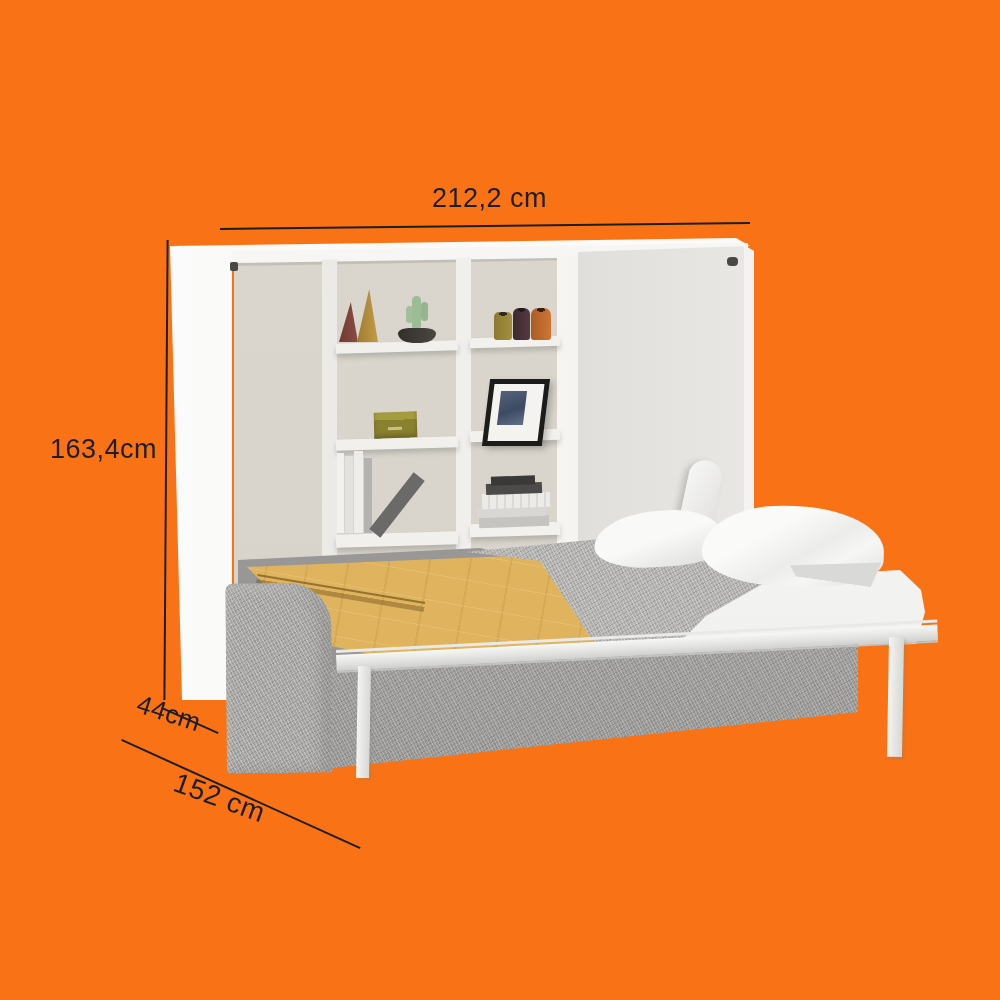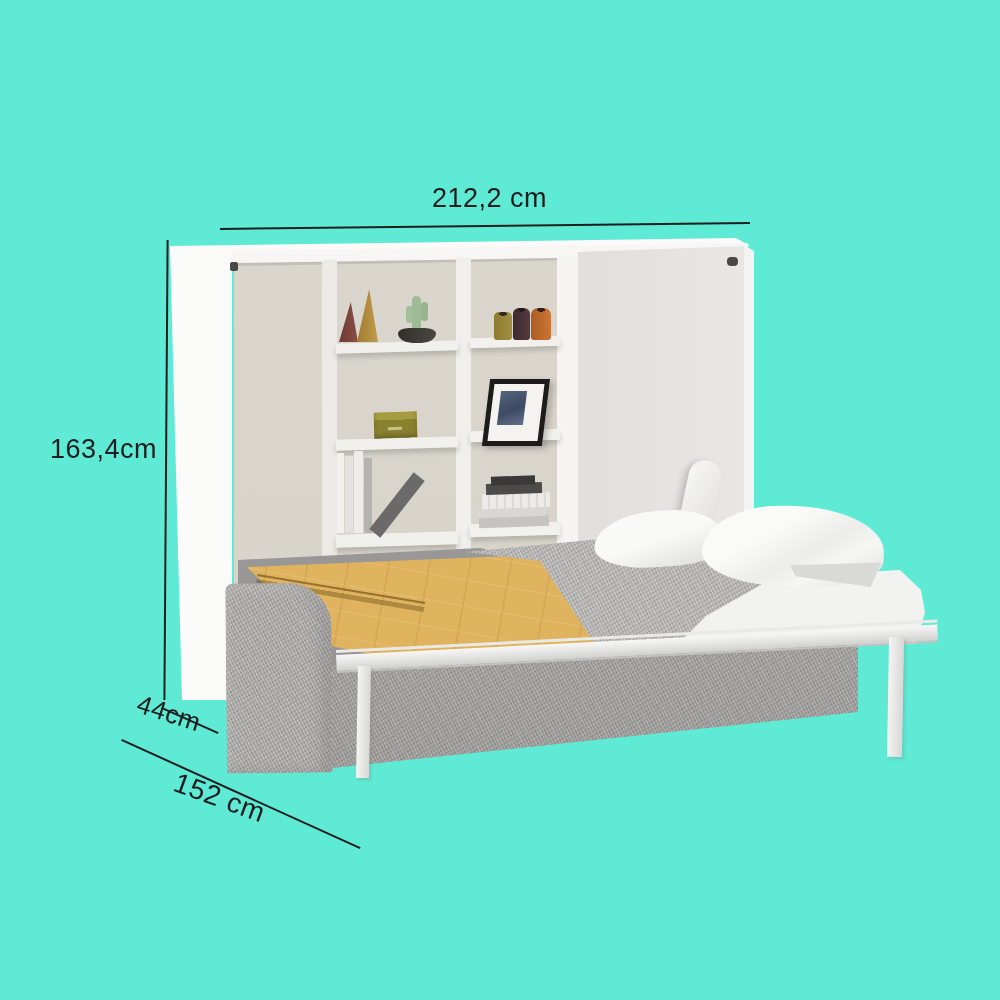--- a/index.html
+++ b/index.html
@@ -1,16 +1,16 @@
 <!DOCTYPE html>
 <html><head>
 <meta charset="utf-8">
 <style>
   html,body{margin:0;padding:0;background:#fff;}
-  #canvas{position:relative;width:1000px;height:1000px;background:#5eead4;overflow:hidden;
+  #canvas{position:relative;width:1000px;height:1000px;background:#f97316;overflow:hidden;
           font-family:"Liberation Sans",sans-serif;}
   .poly{position:absolute;left:0;top:0;width:1000px;height:1000px;}
   .abs{position:absolute;}
   .dim-label{position:absolute;color:#1e1e1e;font-size:27px;white-space:nowrap;letter-spacing:.5px;}
   .dim-line{position:absolute;background:#1e1e1e;}
   .tex{background-image:
       repeating-linear-gradient(63deg,rgba(255,255,255,.28) 0 1px,transparent 1px 3px),
       repeating-linear-gradient(-29deg,rgba(52,52,50,.17) 0 1px,transparent 1px 4px);}
   .quilt{background-image:
       repeating-linear-gradient(100deg,rgba(140,100,30,.13) 0 2px,transparent 2px 40px),

